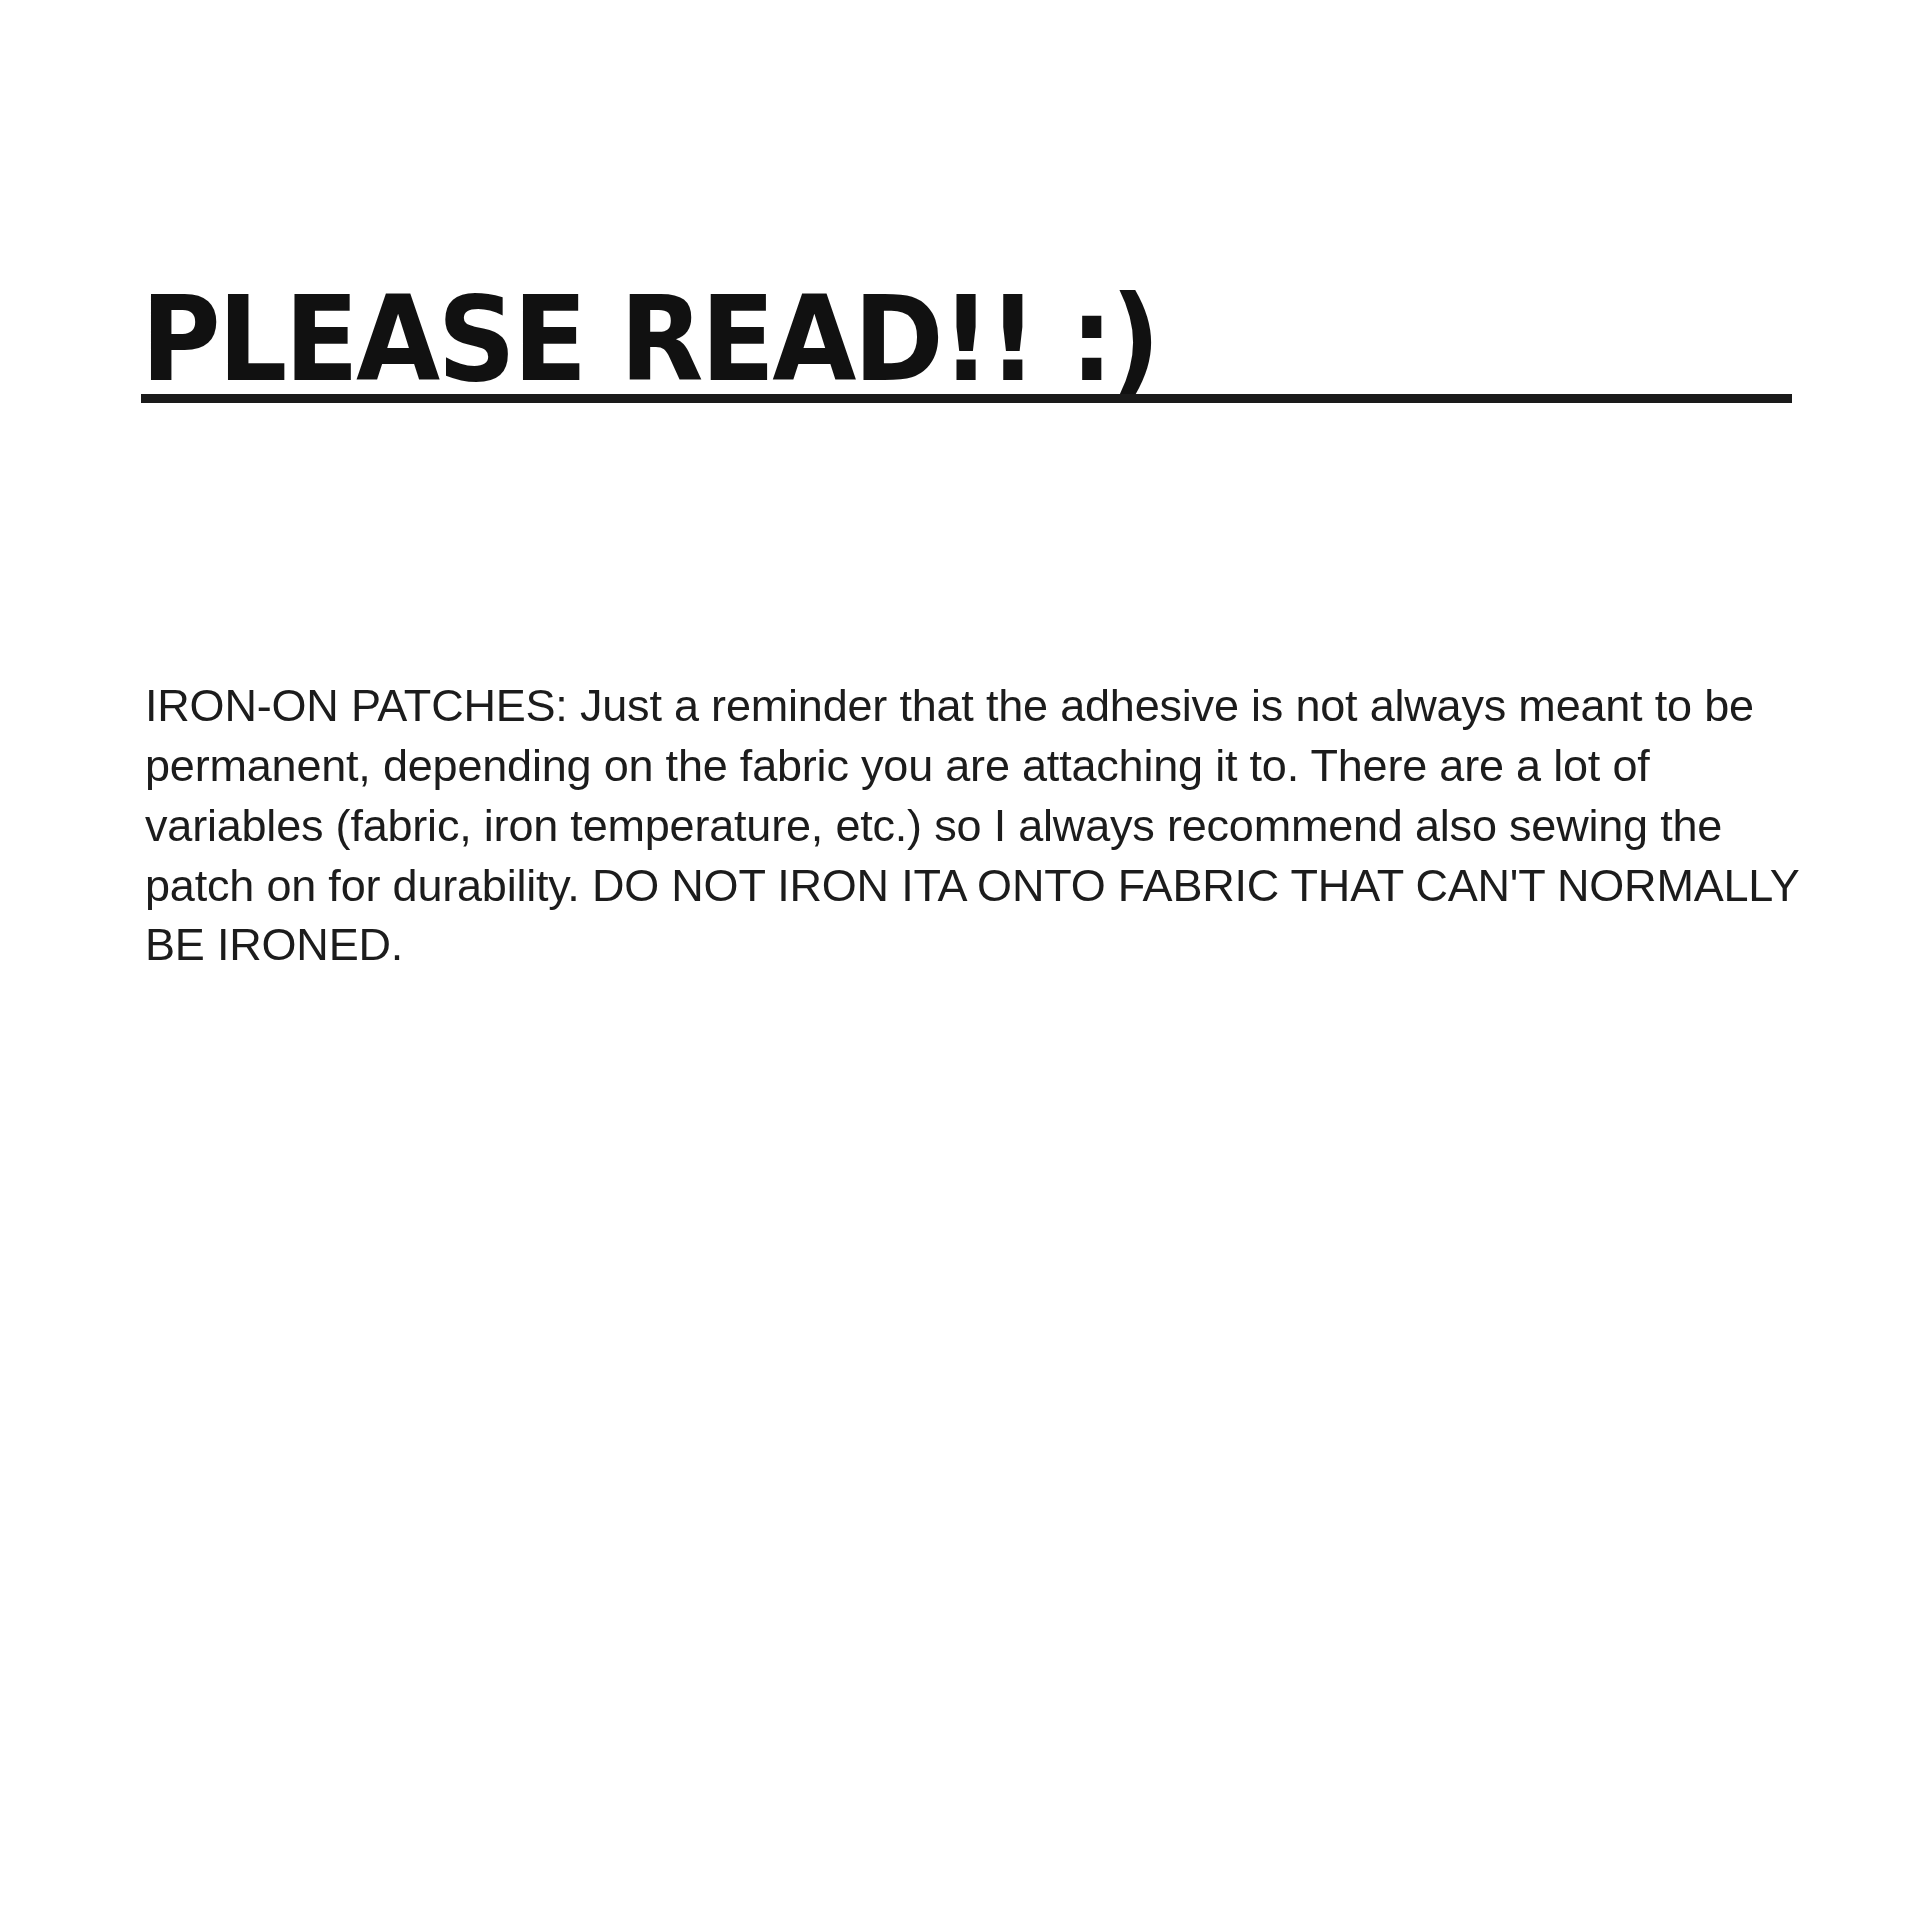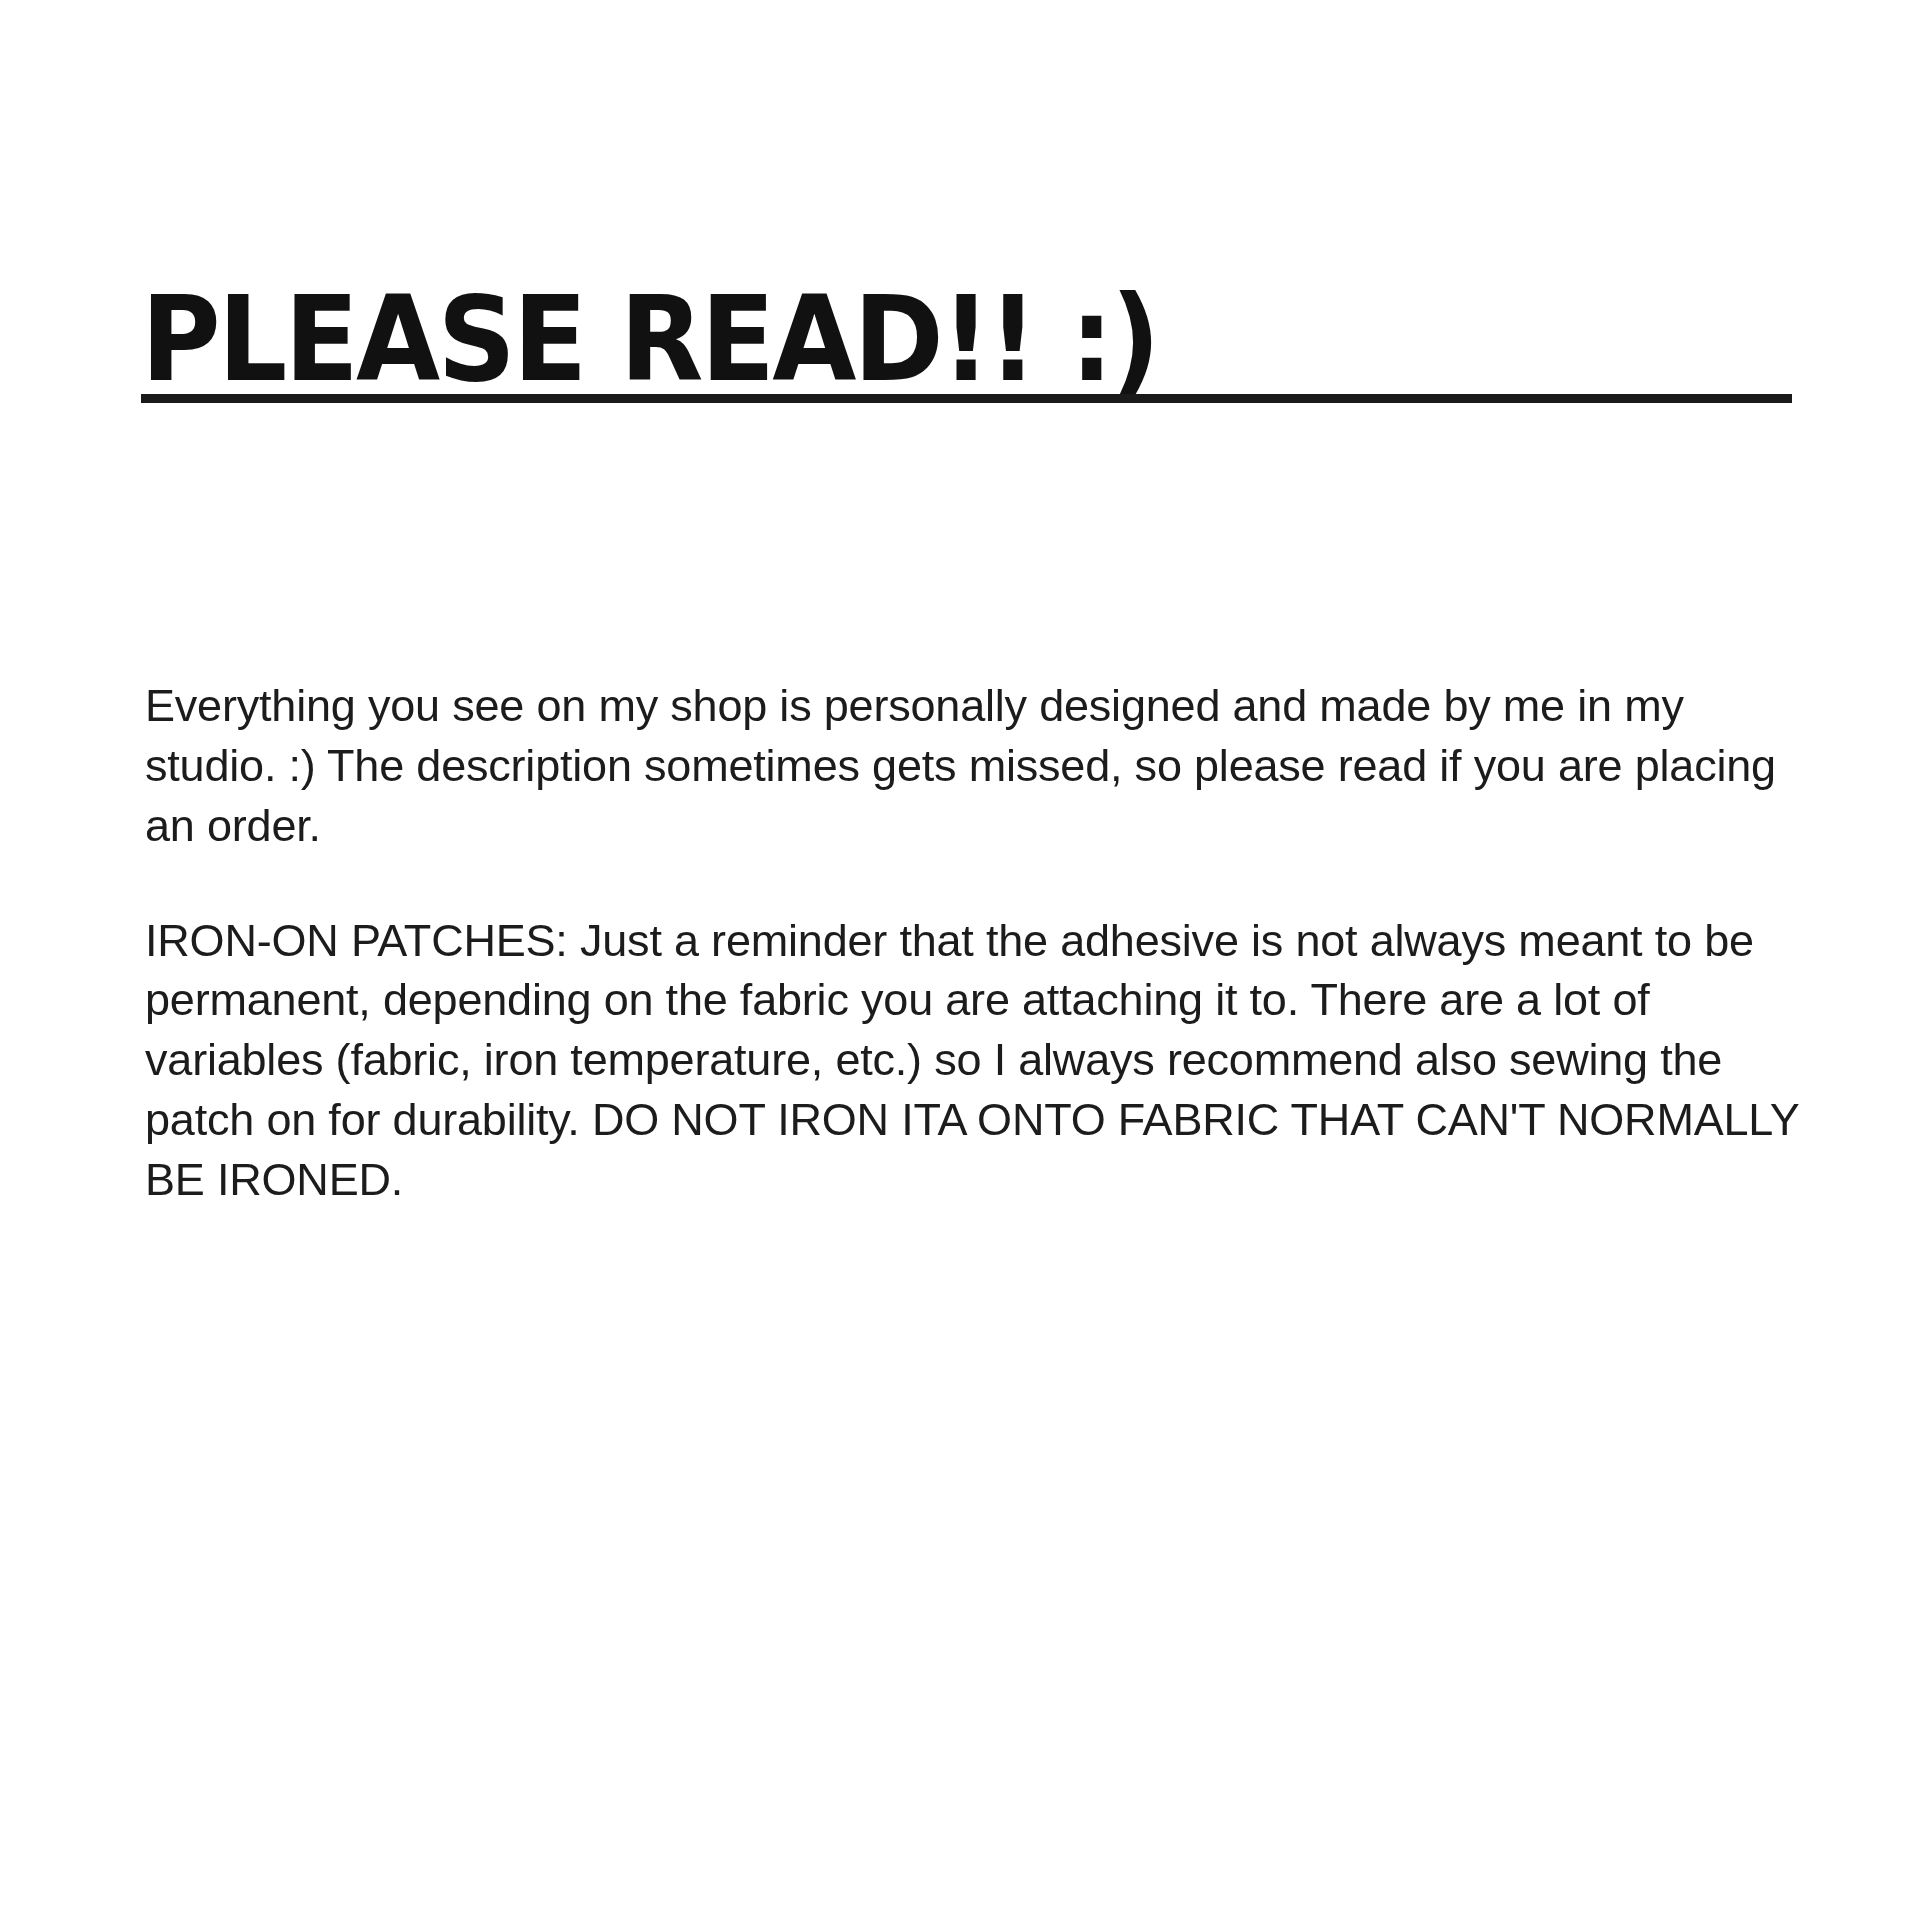--- a/index.html
+++ b/index.html
@@ -63,18 +63,17 @@
 </head>
 <body>
 
 <div class="page">
 
   <h1 class="title">PLEASE READ!! :)</h1>
 
   <div class="rule"></div>
 
   <div class="body-text">
-    <p class="para">Everything you see on my shop is personally designed and made by me in my studio. :) The description sometimes gets missed, so please read if you are placing an order.</p>
     <p class="para">IRON-ON PATCHES: Just a reminder that the adhesive is not always meant to be permanent, depending on the fabric you are attaching it to. There are a lot of variables (fabric, iron temperature, etc.) so I always recommend also sewing the patch on for durability. DO NOT IRON ITA ONTO FABRIC THAT CAN'T NORMALLY BE IRONED.</p>
   </div>
 
 </div>
 
 
 </body></html>

